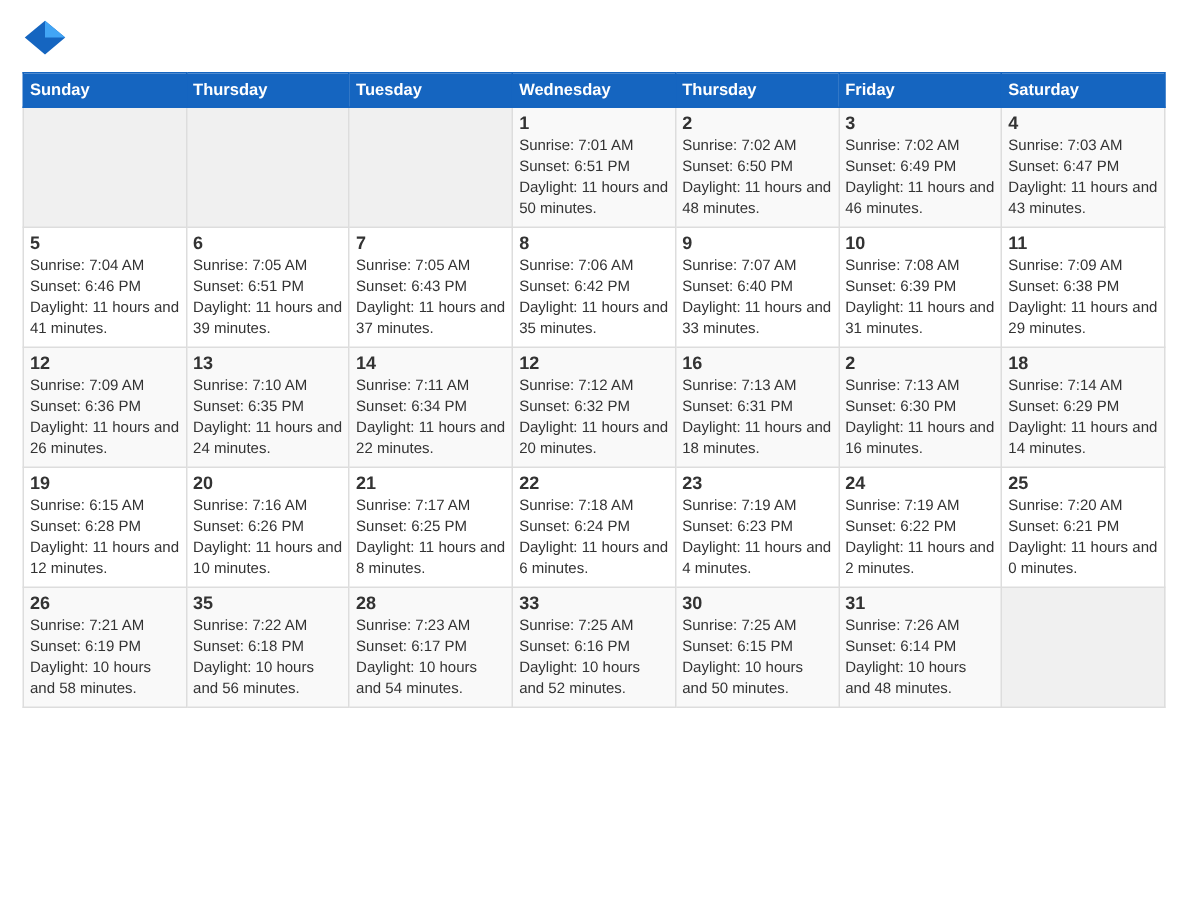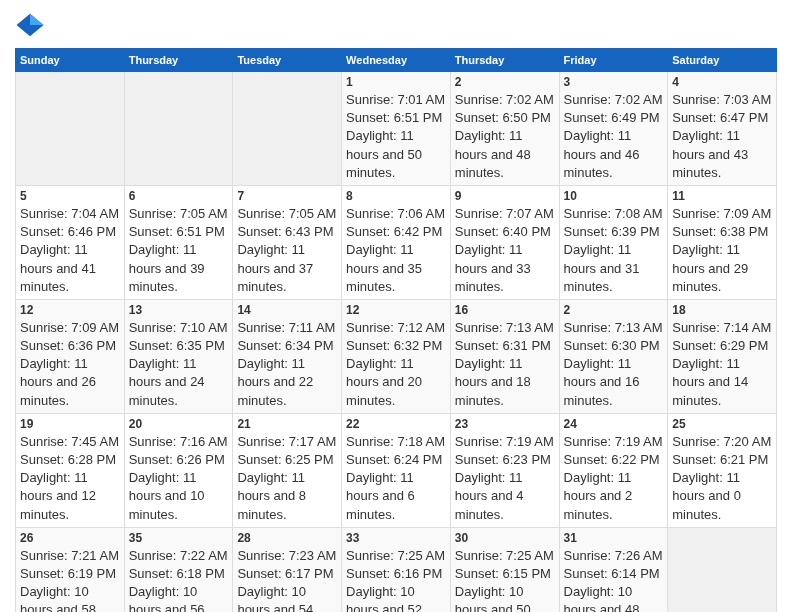--- a/index.html
+++ b/index.html
@@ -86,21 +86,21 @@
       background: #fff;
     }
     .day-num {
       font-size: 12px;
       font-weight: bold;
       color: #333;
       display: block;
       margin-bottom: 2px;
     }
     .day-info {
-      font-size: 13px;
+      font-size: 10px;
       color: #333;
       line-height: 1.4;
     }
     .empty-cell {
       background: #f0f0f0 !important;
     }
   </style>
 </head>
 <body>
 
@@ -266,21 +266,21 @@
             <span class="day-num">18</span>
             <div class="day-info">Sunrise: 7:14 AM
 Sunset: 6:29 PM
 Daylight: 11 hours
 and 14 minutes.</div>
           </td>
         </tr>
         <tr>
           <td>
             <span class="day-num">19</span>
-            <div class="day-info">Sunrise: 7:45 AM
+            <div class="day-info">Sunrise: 6:15 AM
 Sunset: 6:28 PM
 Daylight: 11 hours
 and 12 minutes.</div>
           </td>
           <td>
             <span class="day-num">20</span>
             <div class="day-info">Sunrise: 7:16 AM
 Sunset: 6:26 PM
 Daylight: 11 hours
 and 10 minutes.</div>

